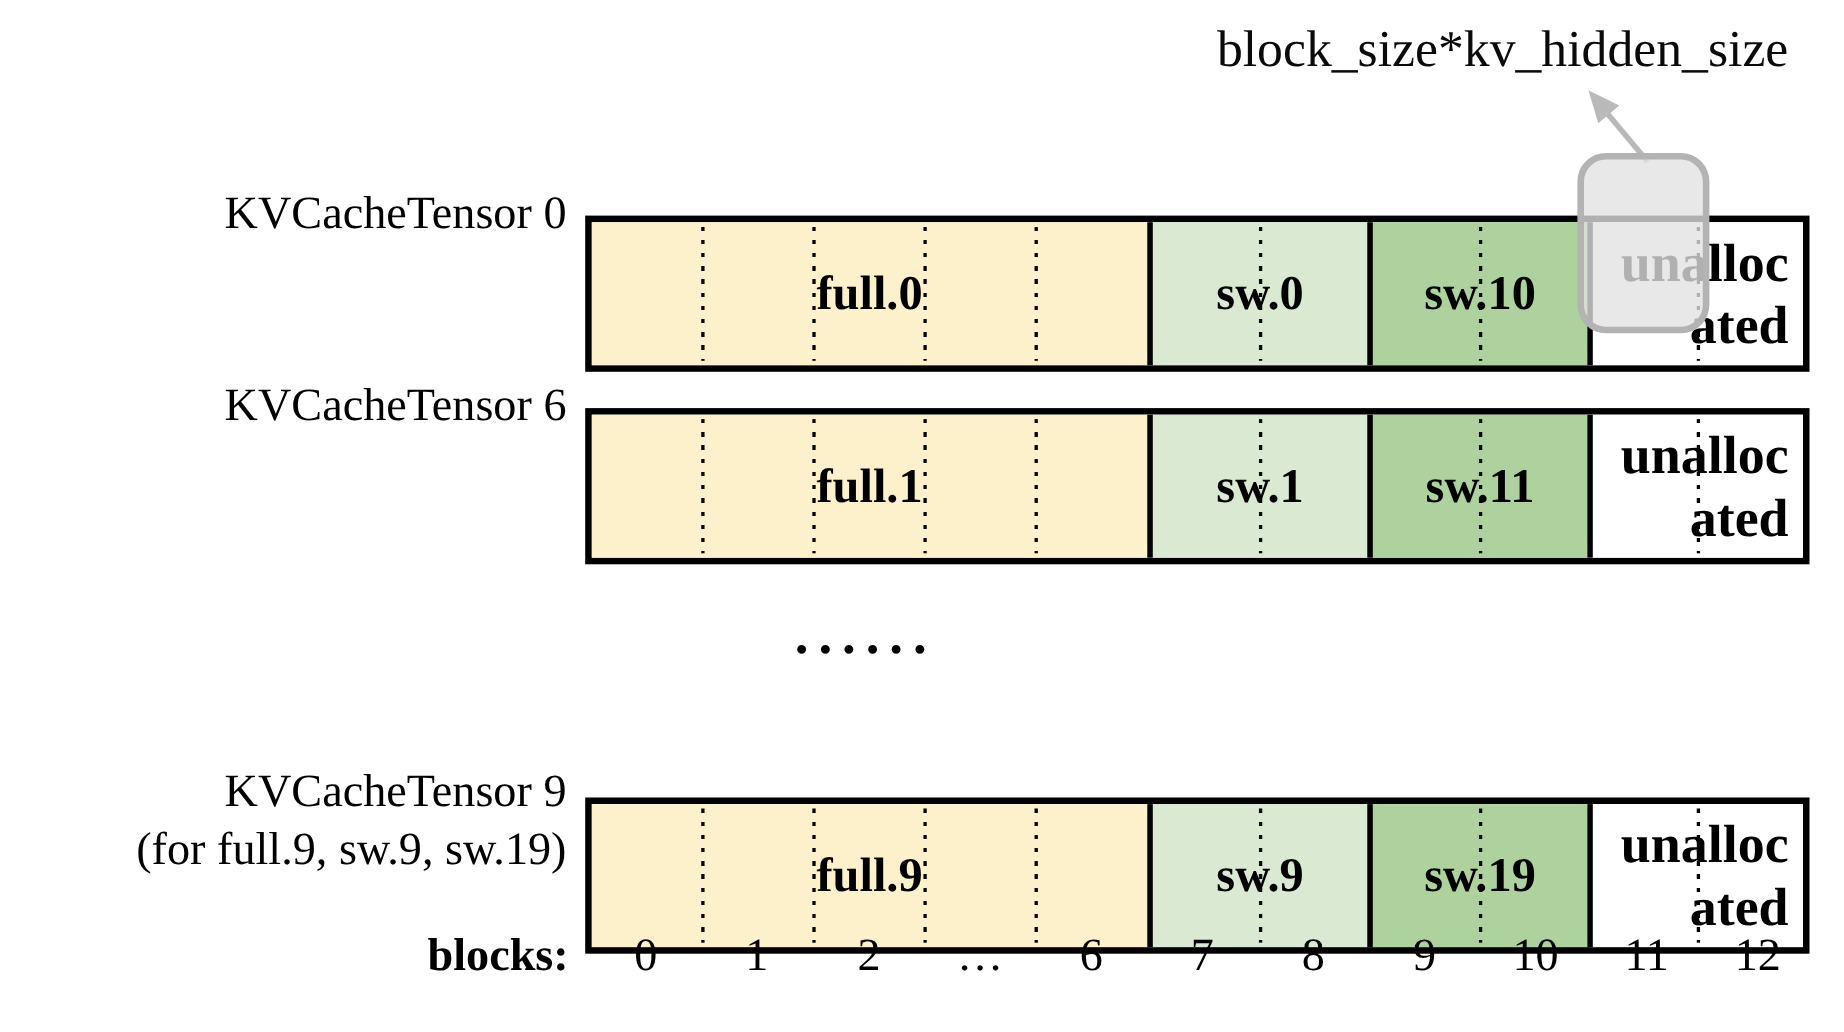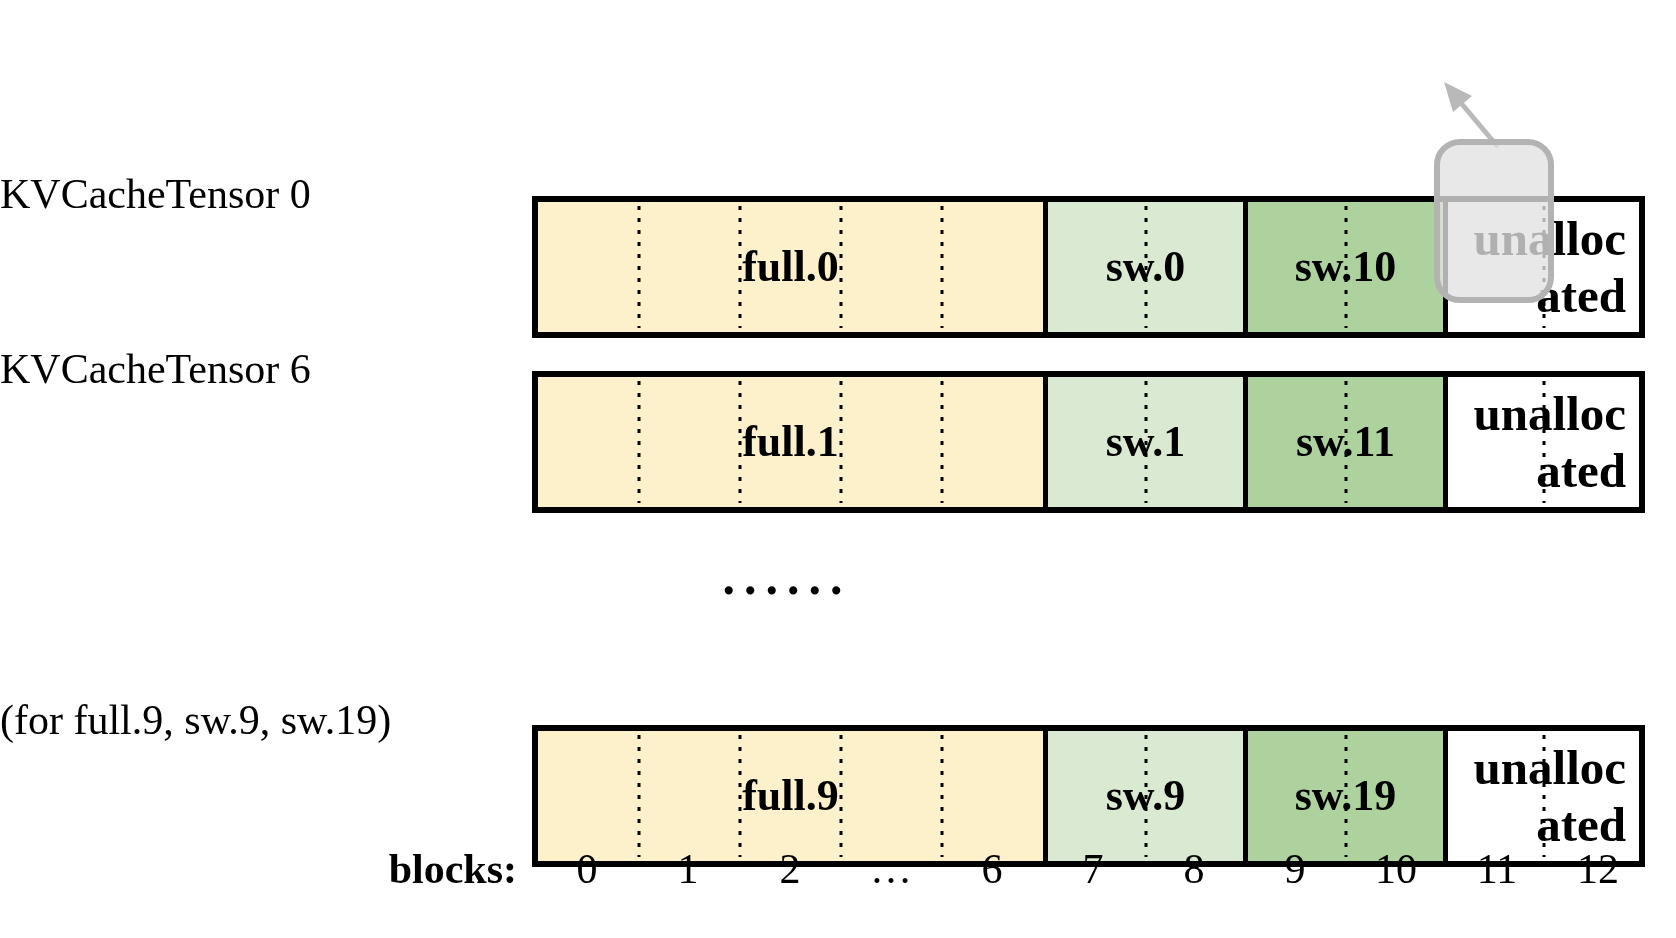--- a/index.html
+++ b/index.html
@@ -13,21 +13,21 @@
   .canvas{
     position:relative;width:1676px;height:938px;background:#ffffff;overflow:hidden;
     font-family:"Liberation Serif","DejaVu Serif",serif;color:#000;
   }
   .annotation{
     position:absolute;top:18px;left:1366px;transform:translateX(-50%);
     font-size:47px;line-height:54px;white-space:nowrap;color:#0a0a0a;
   }
   .arrow-svg{position:absolute;left:0;top:0;pointer-events:none;}
   .row-label{
-    position:absolute;left:0;width:515px;text-align:left;
+    position:absolute;left:0;width:515px;text-align:right;
     font-size:42px;line-height:52px;white-space:nowrap;
   }
   .bar{
     position:absolute;left:532px;width:1113px;height:142px;
     border:6px solid var(--c-border);box-sizing:border-box;
     display:flex;background:#fff;margin-top:47px;
   }
   .seg{position:relative;display:flex;align-items:center;justify-content:center;}
   .seg.bl{border-left:5px solid var(--c-border);}
   .dl{
@@ -58,20 +58,21 @@
   .tick{
     position:absolute;top:845px;transform:translateX(-50%);
     font-size:42px;white-space:nowrap;
   }
 </style>
 </head>
 <body>
 
 <div class="canvas">
 
+  <div class="annotation">block_size*kv_hidden_size</div>
   <svg class="arrow-svg" width="1676" height="938" viewBox="0 0 1676 938">
     <line x1="1498" y1="147" x2="1461" y2="103" stroke="#b9b9b9" stroke-width="5"></line>
     <polygon points="1444,82 1472,96 1453,112" fill="#b9b9b9"></polygon>
   </svg>
 
   <div class="row-label" style="top:168px">
     <div>KVCacheTensor 0</div>
   </div>
   <div class="bar" style="top:149px">
     <div class="seg" style="flex:505;background:var(--c-full)">
@@ -117,20 +118,21 @@
     </div>
     <div class="seg bl" style="flex:191;background:#fff">
       <i class="dl" style="left:50%"></i>
       <span class="seg-label unalloc">unallocated</span>
     </div>
   </div>
 
   <div class="mid-ellipsis">......</div>
 
   <div class="row-label" style="top:694px">
+    <div>KVCacheTensor 9</div>
     <div>(for full.9, sw.9, sw.19)</div>
   </div>
   <div class="bar" style="top:678px">
     <div class="seg" style="flex:505;background:var(--c-full)">
       <i class="dl" style="left:20%"></i>
       <i class="dl" style="left:40%"></i>
       <i class="dl" style="left:60%"></i>
       <i class="dl" style="left:80%"></i>
       <span class="seg-label">full.9</span>
     </div>

